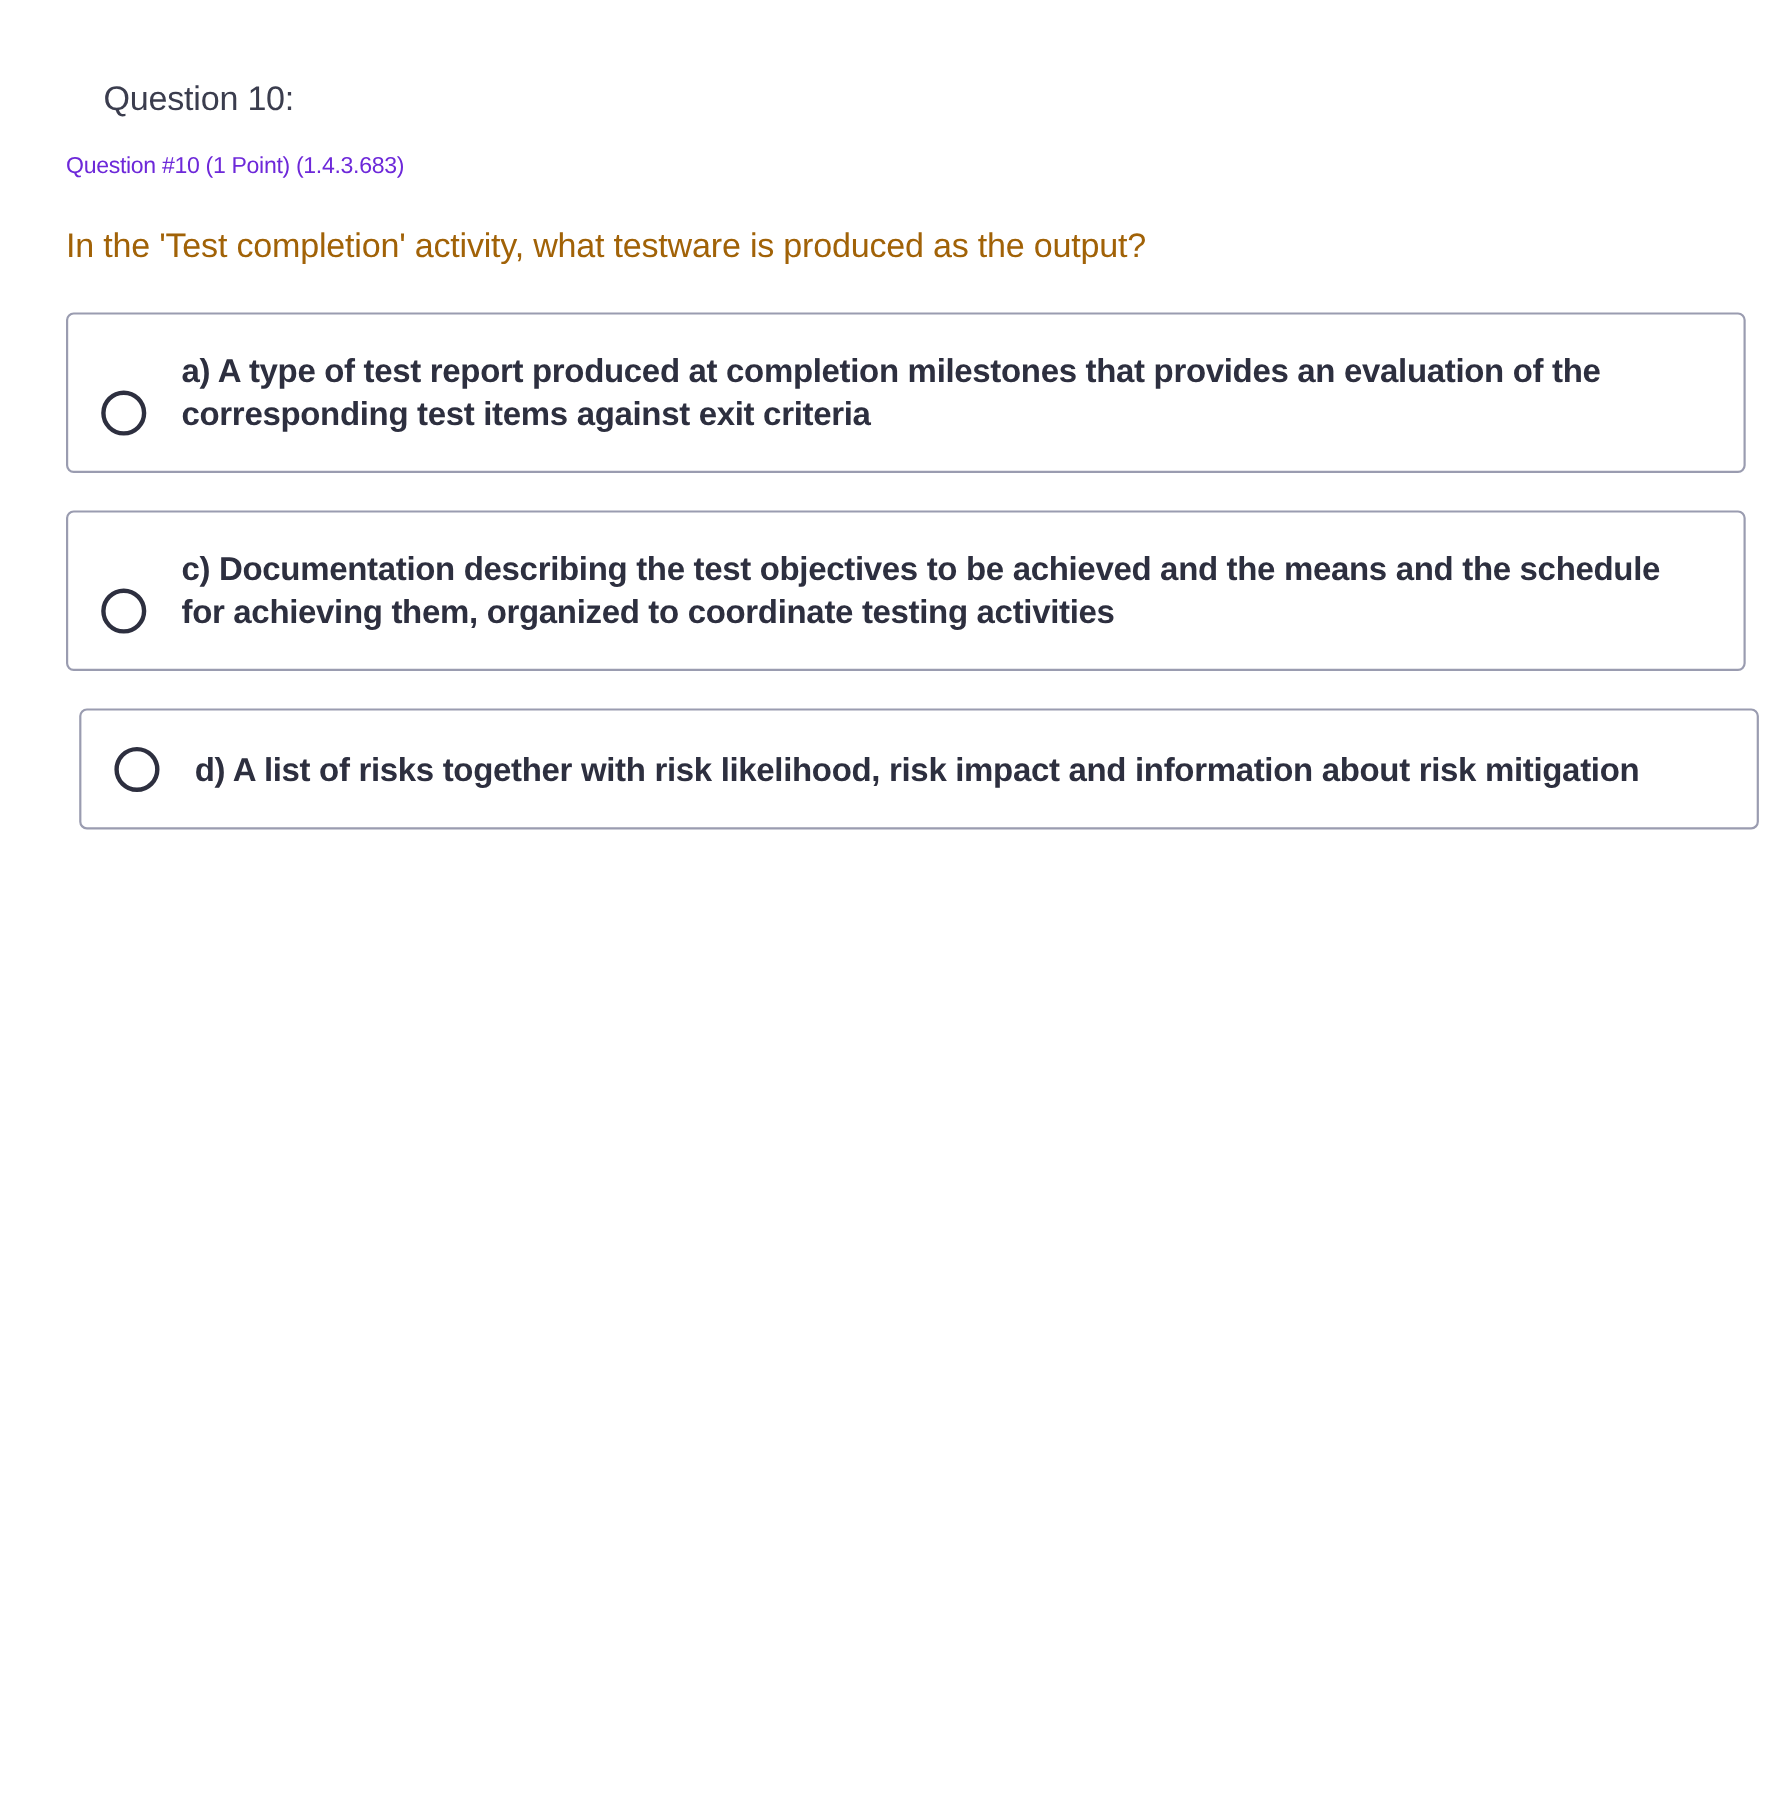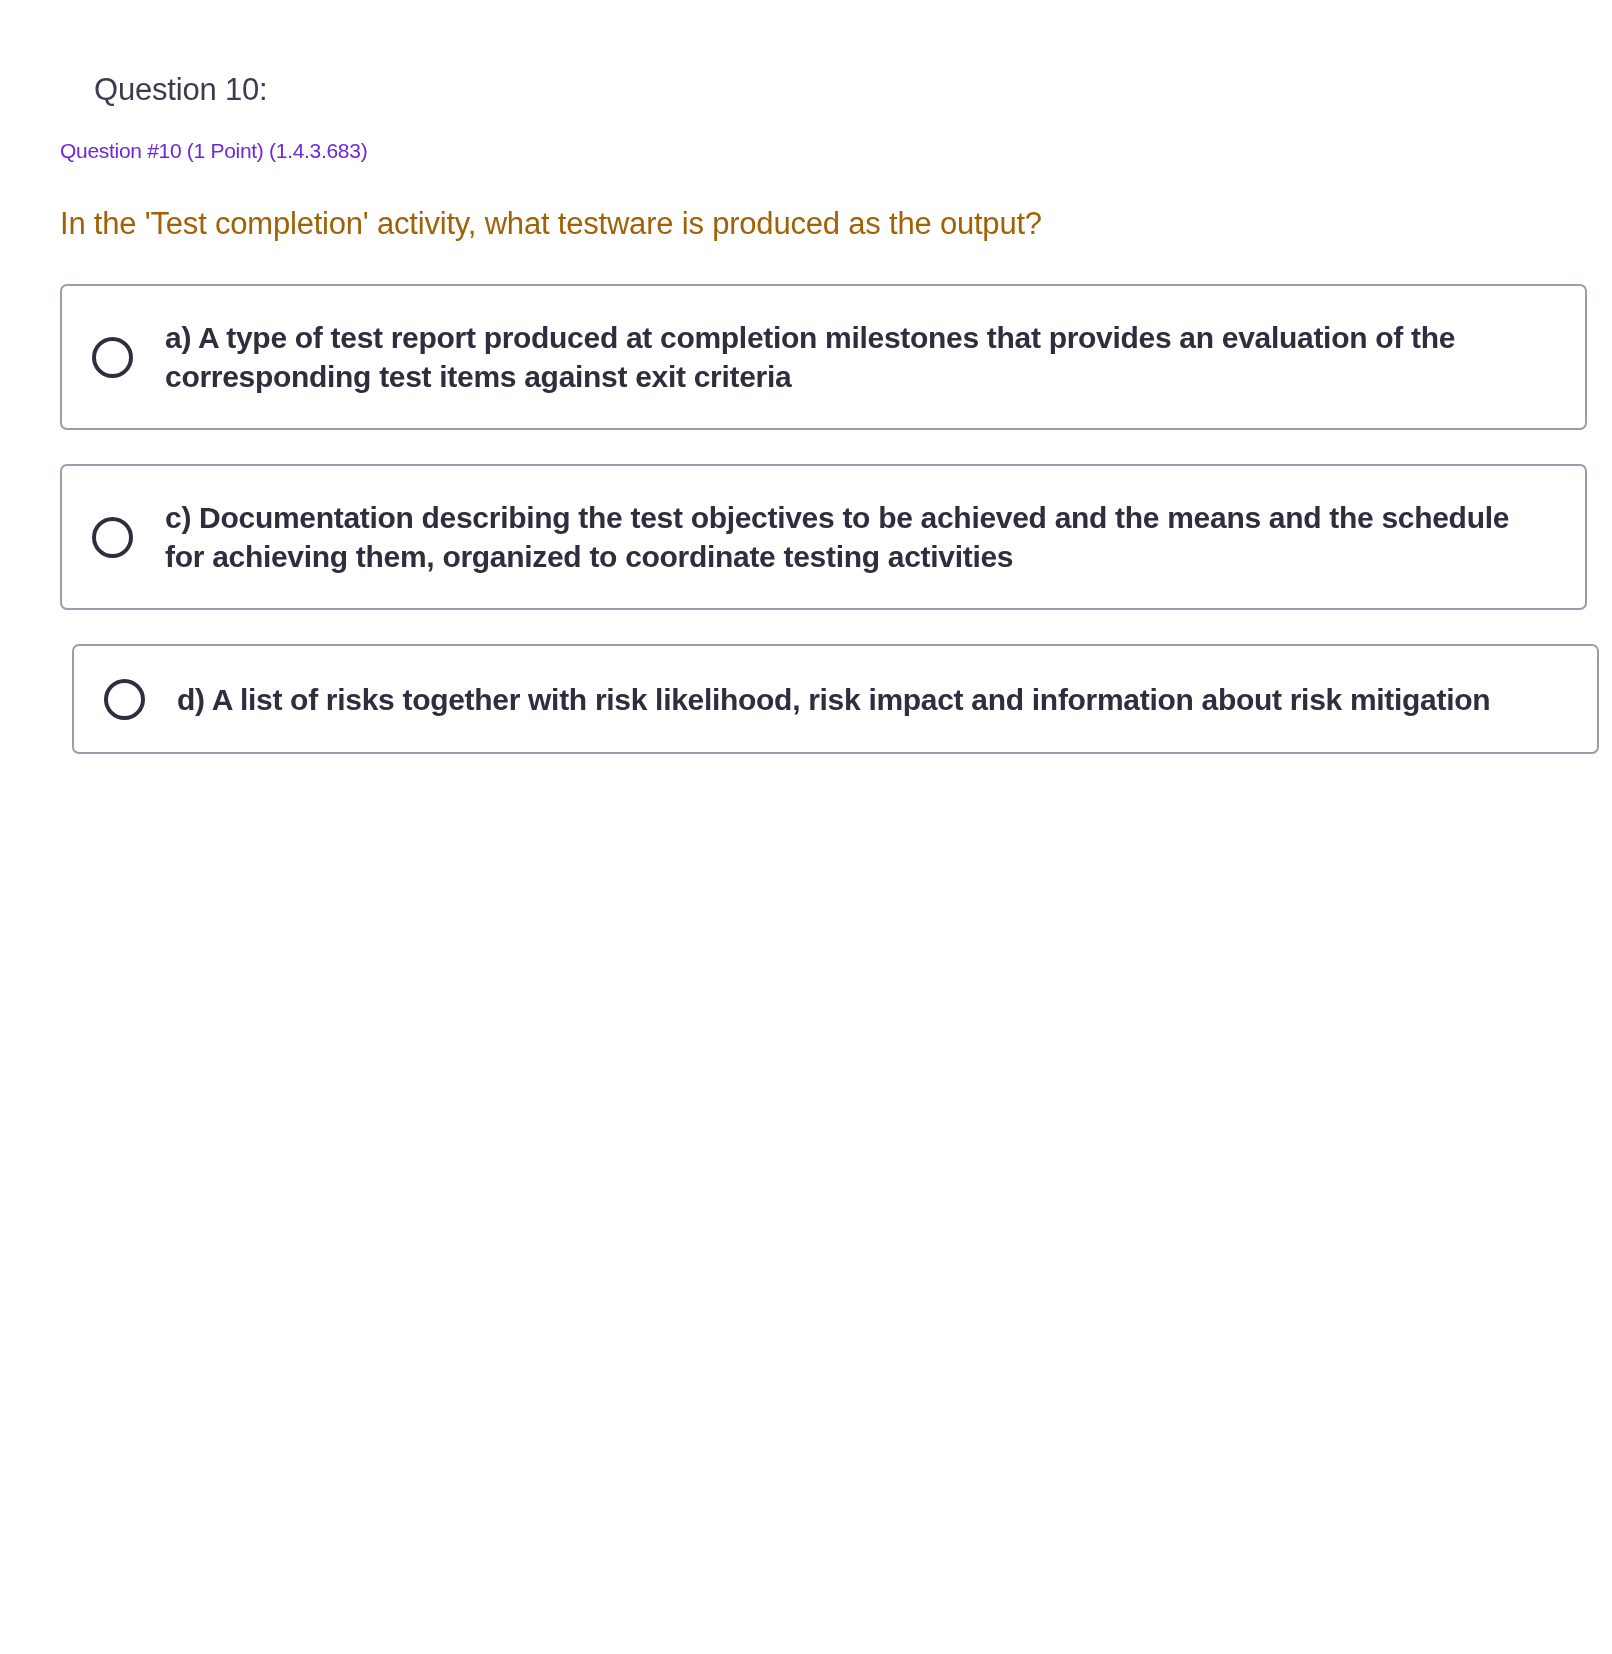--- a/index.html
+++ b/index.html
@@ -18,21 +18,21 @@
     font-size: 21px; font-weight: 400; color: #6d28d9; letter-spacing: -0.3px;
   }
   .q-text {
     position: absolute; left: 60px; top: 206px;
     font-size: 31px; font-weight: 300; color: #a16207; letter-spacing: -0.2px;
   }
   .options { position: absolute; left: 60px; top: 284px; width: 1527px; }
   .option {
     box-sizing: border-box; width: 1527px;
     border: 2px solid #9a9cb0; border-radius: 7px; background: #fff;
-    display: flex; align-items: center;
+    display: flex; align-items: flex-end;
     padding: 32px 30px 32px 30px; margin-bottom: 34px; cursor: pointer;
   }
   .option.two-line { min-height: 139px; }
   .option.one-line { min-height: 102px; margin-left: 12px; }
   .radio {
     flex: 0 0 auto; width: 33px; height: 33px;
     border: 4px solid #2d2f3f; border-radius: 50%;
     margin-top: 1px; margin-right: 32px; background: #fff;
   }
   .opt-label {

